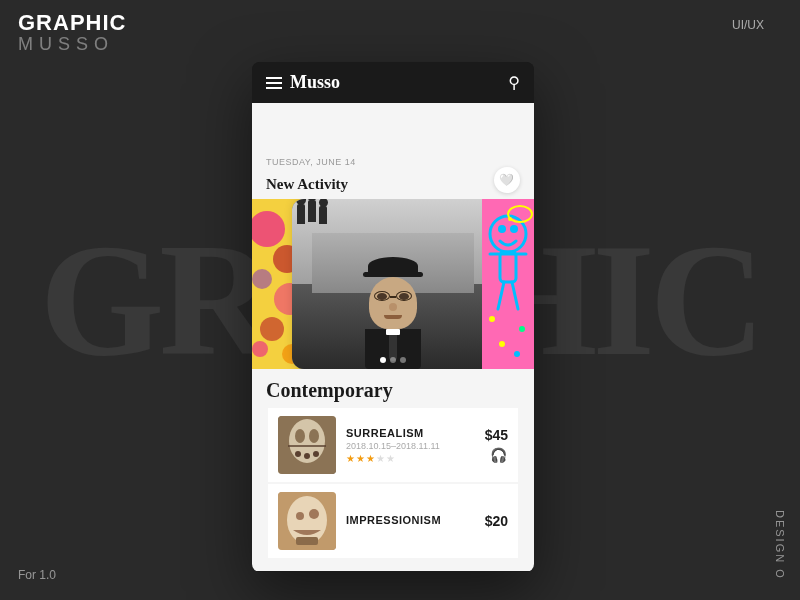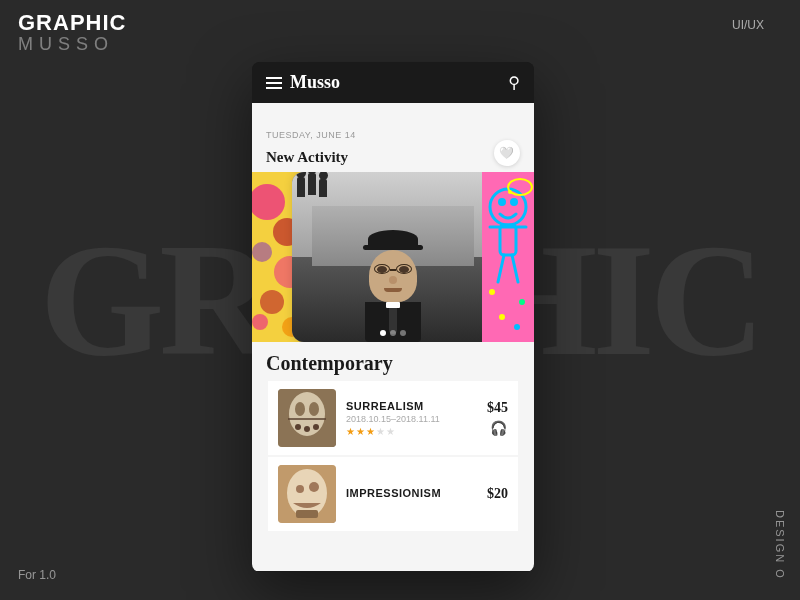--- a/index.html
+++ b/index.html
@@ -137,21 +137,22 @@
     
     .phone-content {
       background: #f5f5f5;
       height: calc(100% - 42px);
       overflow: hidden;
     }
 
     
     .activity-section {
       background: #f5f5f5;
-      padding: 27px 14px 6px;
+      padding: 10px 14px 6px;
+      margin-top: 44px;
     }
     .activity-date {
       font-size: 9px;
       color: #999;
       font-family: Arial, sans-serif;
       letter-spacing: 0.5px;
       text-transform: uppercase;
     }
     .activity-row {
       display: flex;
@@ -315,21 +316,21 @@
     .list-price-col {
       display: flex;
       flex-direction: column;
       align-items: flex-end;
       gap: 4px;
     }
     .list-price {
       font-size: 14px;
       font-weight: bold;
       color: #1a1a1a;
-      font-family: Liberation Serif, serif;
+      font-family: Liberation Sans, sans-serif;
     }
     .headphone-icon {
       font-size: 14px;
       color: #333;
     }
   </style>
 </head>
 <body>
 
 <div class="watermark">GRAPHIC</div>

